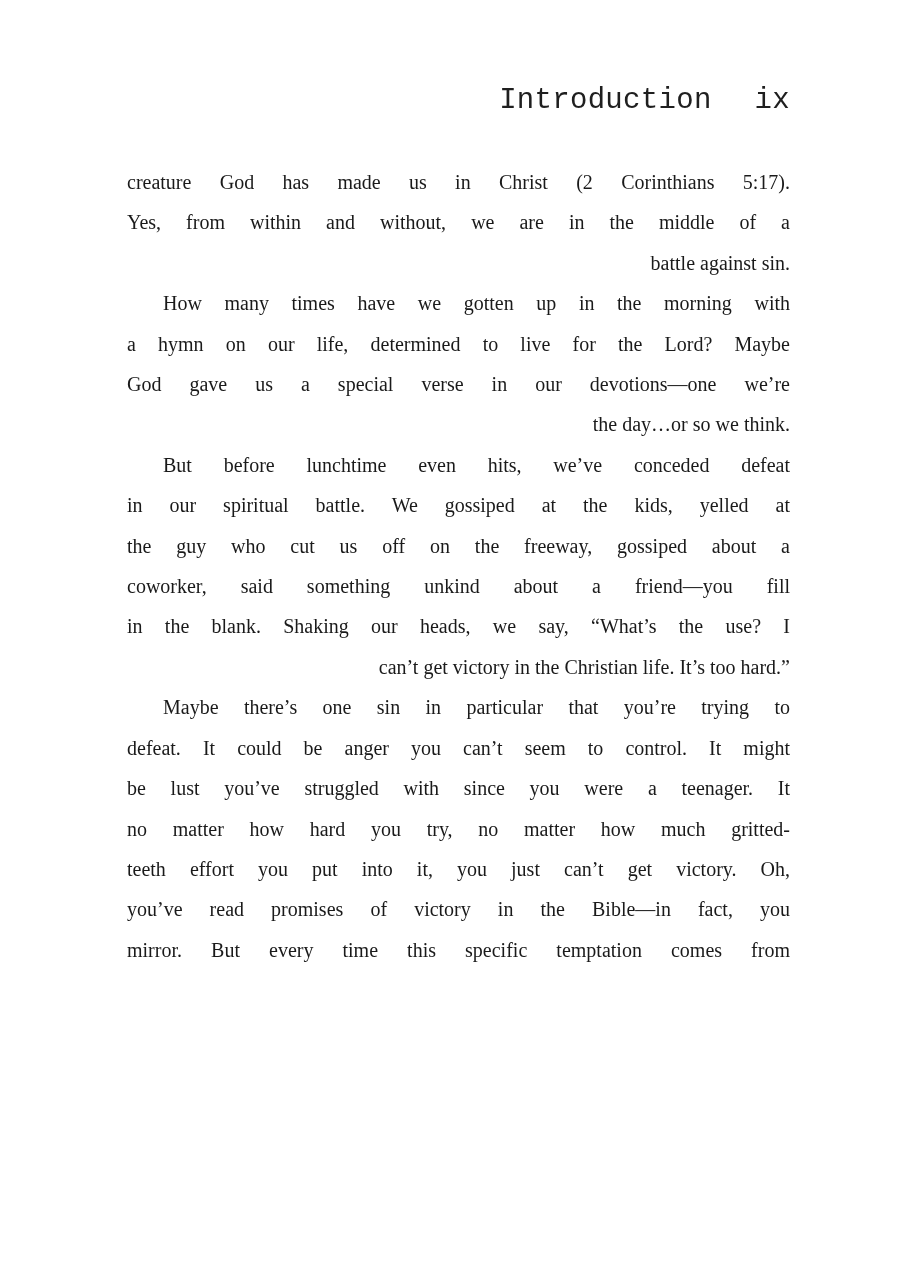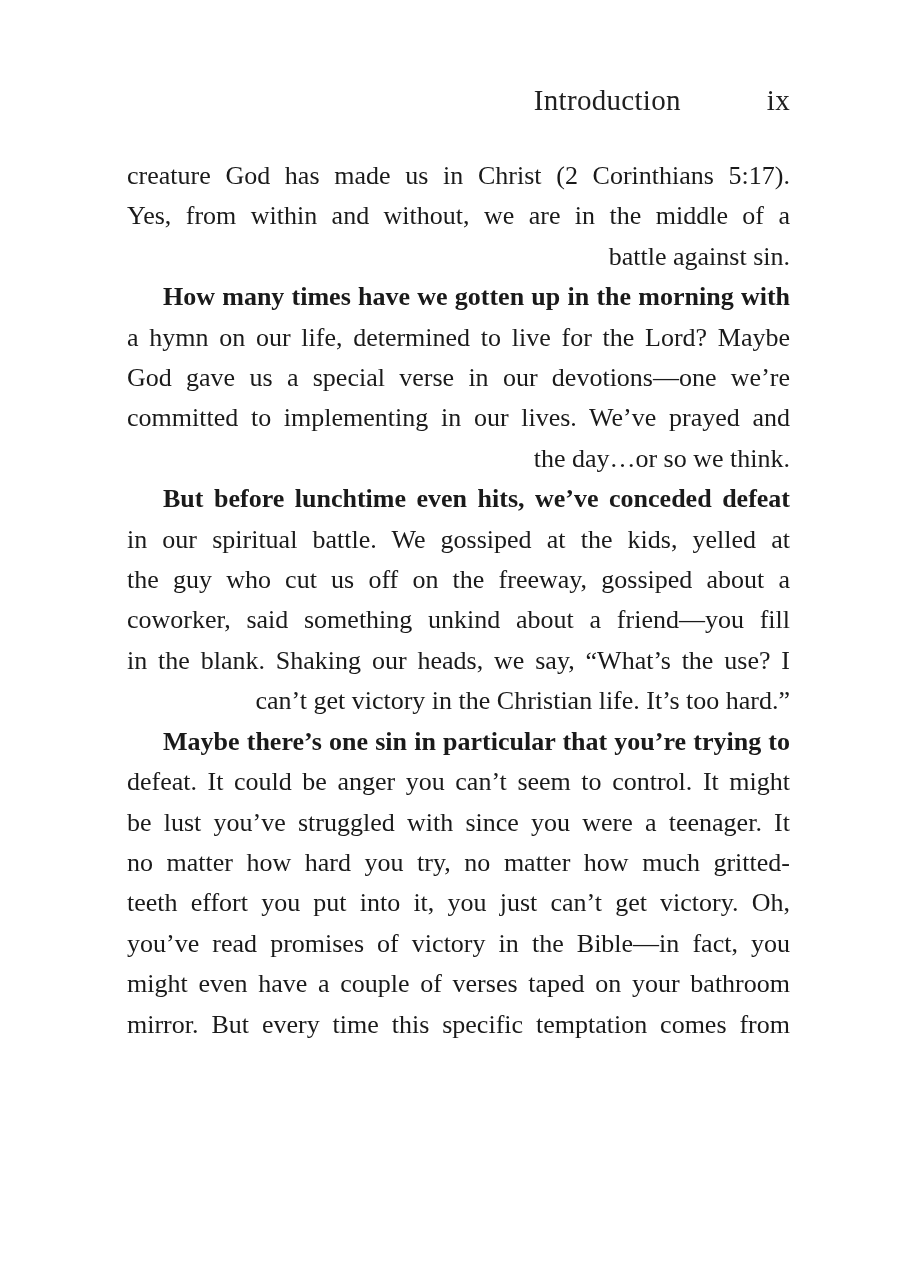--- a/index.html
+++ b/index.html
@@ -17,88 +17,84 @@
     color: #1c1c1c;
   }
   .running-header {
     position: absolute;
     top: 84px;
     left: 127px;
     width: 663px;
     display: flex;
     justify-content: flex-end;
     align-items: baseline;
-    font-family: Liberation Serif, serif;
+    font-family: Liberation Mono, monospace;
     font-size: 29px;
     font-weight: 400;
     color: #1f1f1f;
     letter-spacing: 0.3px;
-    gap: 43px;
   }
   .chapter-title {
     margin-right: 43px;
   }
   .body-text {
     position: absolute;
-    top: 156px;
+    top: 162px;
     left: 127px;
     width: 663px;
-    font-size: 26px;
+    font-size: 20px;
     line-height: 40.4px;
     color: #1a1a1a;
   }
   .paragraph {
     margin: 0;
   }
   .line {
     text-align: right;
     white-space: normal;
   }
   .line.justify {
     text-align: justify;
     text-align-last: justify;
   }
   .line.indent {
     text-indent: 36px;
-    font-weight: bold;
   }
 </style>
 </head>
 <body>
 
 <div class="page">
   <div class="running-header">
     <span class="chapter-title">Introduction</span>
     <span class="page-number">ix</span>
   </div>
   <div class="body-text">
       <div class="paragraph">
         <div class="line justify">creature God has made us in Christ (2 Corinthians 5:17).</div>
         <div class="line justify">Yes, from within and without, we are in the middle of a</div>
         <div class="line">battle against sin.</div>
       </div>
       <div class="paragraph">
         <div class="line justify indent">How many times have we gotten up in the morning with</div>
         <div class="line justify">a hymn on our life, determined to live for the Lord? Maybe</div>
         <div class="line justify">God gave us a special verse in our devotions—one we’re</div>
-        <div class="line justify">committed to implementing in our lives. We’ve prayed and</div>
         <div class="line">the day…or so we think.</div>
       </div>
       <div class="paragraph">
         <div class="line justify indent">But before lunchtime even hits, we’ve conceded defeat</div>
         <div class="line justify">in our spiritual battle. We gossiped at the kids, yelled at</div>
         <div class="line justify">the guy who cut us off on the freeway, gossiped about a</div>
         <div class="line justify">coworker, said something unkind about a friend—you fill</div>
         <div class="line justify">in the blank. Shaking our heads, we say, “What’s the use? I</div>
         <div class="line">can’t get victory in the Christian life. It’s too hard.”</div>
       </div>
       <div class="paragraph">
         <div class="line justify indent">Maybe there’s one sin in particular that you’re trying to</div>
         <div class="line justify">defeat. It could be anger you can’t seem to control. It might</div>
         <div class="line justify">be lust you’ve struggled with since you were a teenager. It</div>
         <div class="line justify">no matter how hard you try, no matter how much gritted-</div>
         <div class="line justify">teeth effort you put into it, you just can’t get victory. Oh,</div>
         <div class="line justify">you’ve read promises of victory in the Bible—in fact, you</div>
-        <div class="line justify">might even have a couple of verses taped on your bathroom</div>
         <div class="line justify">mirror. But every time this specific temptation comes from</div>
       </div>
     </div>
 </div>
 
 </body></html>

